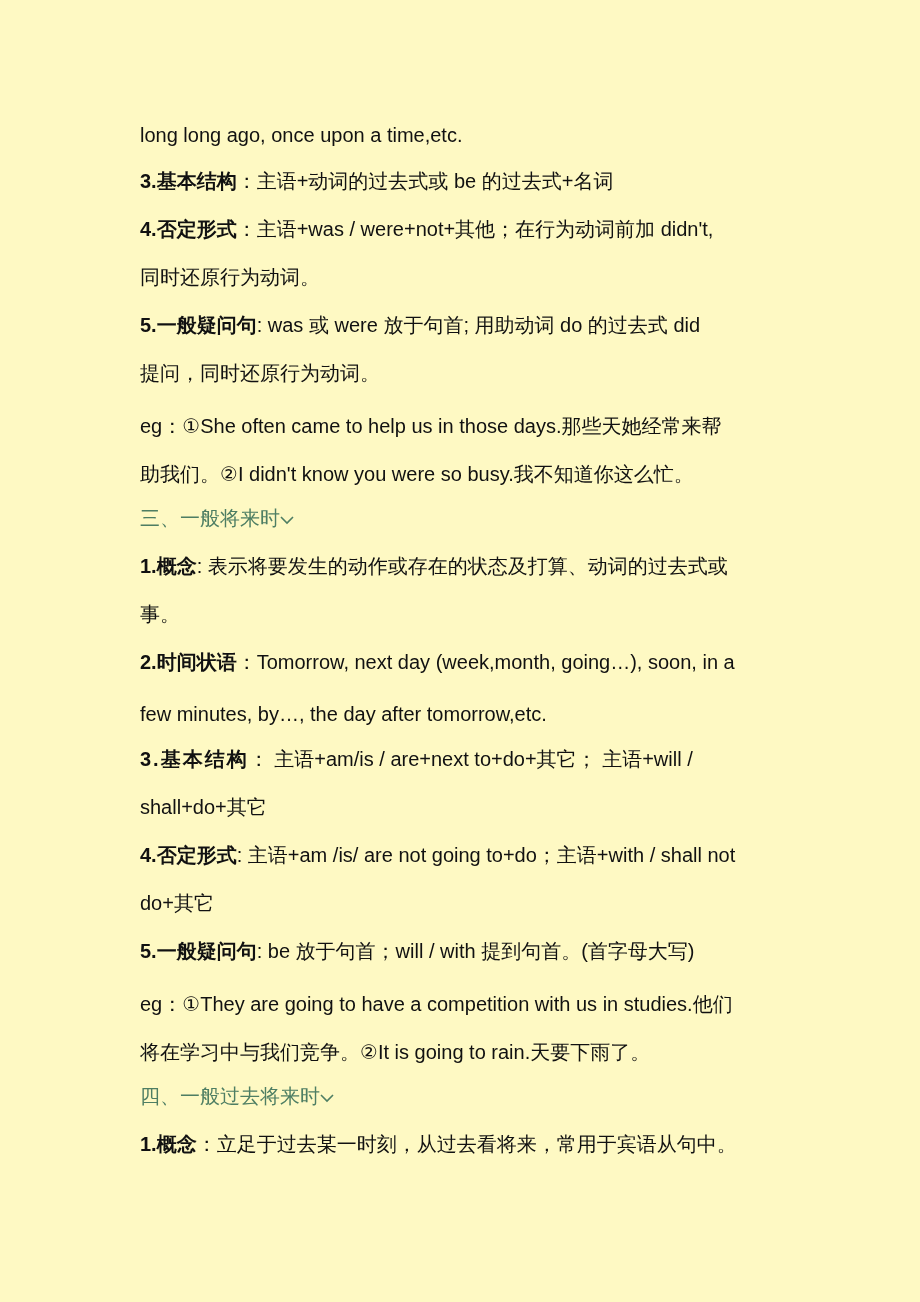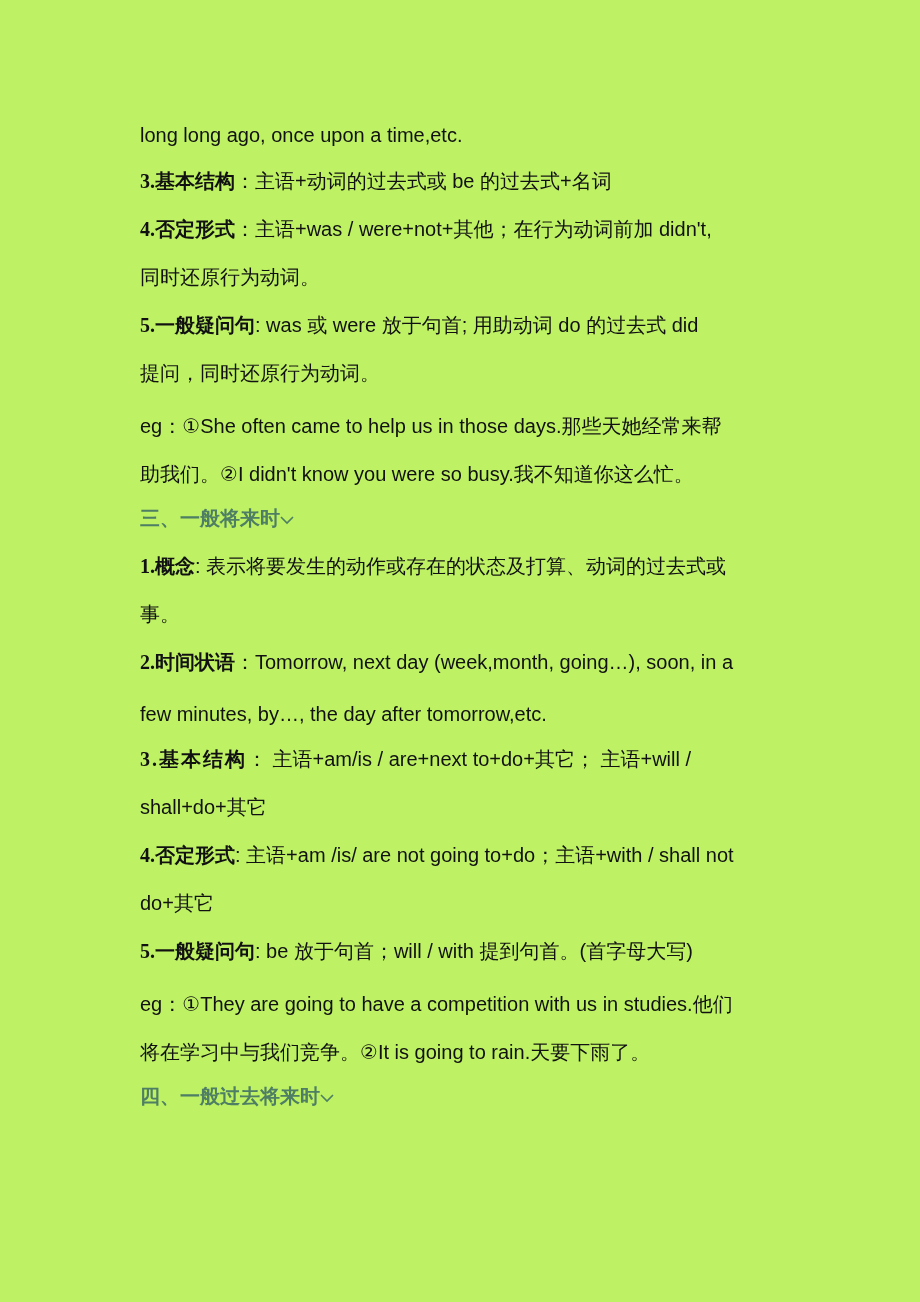--- a/index.html
+++ b/index.html
@@ -13,37 +13,36 @@
       position: relative;
       overflow: hidden;
       font-family: "Liberation Sans", "DejaVu Sans", sans-serif;
       color: #111111;
     }
     .page {
       position: absolute;
       left: 0; top: 0;
       width: 920px;
       height: 1302px;
-      background: #bef264;
+      background: #fef9c3;
     }
     .line {
       position: absolute;
       left: 140px;
       font-size: 20px;
       line-height: 28px;
       white-space: nowrap;
       color: #111111;
     }
     .line b {
       font-weight: bold;
-      font-family: Liberation Serif, serif;
     }
     .heading {
       color: #4e7e63;
-      font-weight: bold;
+      font-weight: normal;
       font-size: 20px;
     }
     .chev {
       display: inline-block;
       width: 14px;
       height: 14px;
       vertical-align: middle;
       margin-left: 0px;
     }
     .sp { letter-spacing: 2px; }
@@ -134,14 +133,17 @@
   <div class="line" style="top:1038px">
     <span>将在学习中与我们竞争。②It is going to rain.天要下雨了。</span>
   </div>
 
   <div class="line heading" style="top:1082px">
     <span>四、一般过去将来时</span><svg class="chev" viewBox="0 0 14 14">
         <polyline points="1,4 7,10 13,4" fill="none" stroke="#4e7e63" stroke-width="1.6"></polyline>
       </svg>
   </div>
 
+  <div class="line" style="top:1130px">
+    <b>1.概念</b><span>：立足于过去某一时刻，从过去看将来，常用于宾语从句中。</span>
+  </div>
 
 </div>
 
 </body></html>

